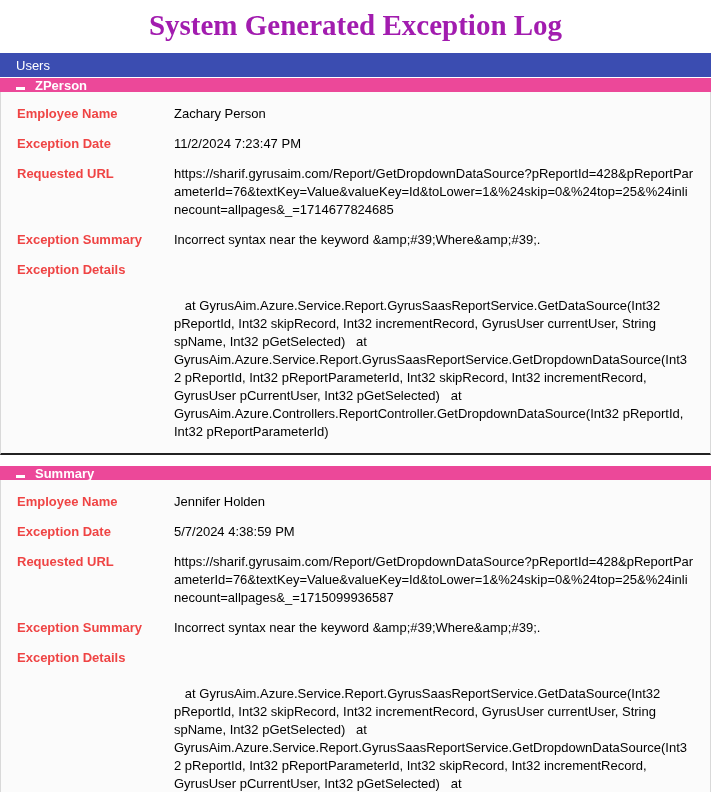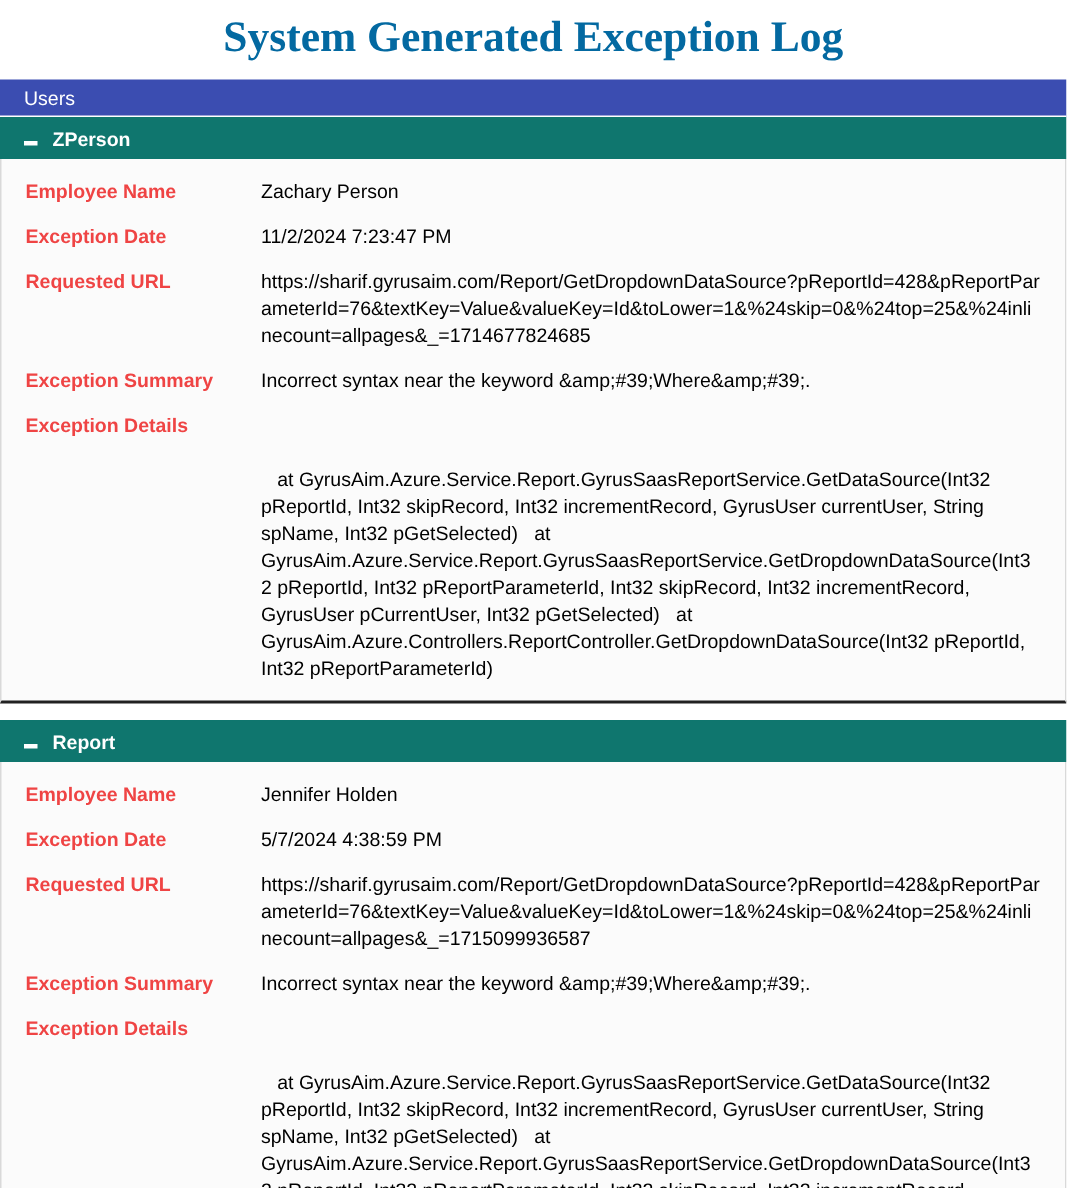--- a/index.html
+++ b/index.html
@@ -12,39 +12,39 @@
     font-family: "Liberation Sans", "DejaVu Sans", sans-serif;
   }
   .page-title {
     width: 440px;
     margin: 8px auto 10px auto;
     text-align: center;
     font-family: "Liberation Serif", "DejaVu Serif", serif;
     font-weight: 700;
     font-size: 29px;
     line-height: 35px;
-    color: #0369a1;
+    color: #a21caf;
   }
   .users-bar {
     width: 100%;
     height: 25px;
     background: #3b4db1;
     color: #ffffff;
     font-weight: 400;
     font-size: 13px;
     display: flex;
     align-items: center;
     padding-left: 16px;
     box-sizing: border-box;
     border-bottom: 1px solid #ffffff;
   }
   .section-header {
     width: 100%;
-    height: 28px;
-    background: #0f766e;
+    height: 14px;
+    background: #ec4899;
     color: #ffffff;
     font-weight: 700;
     font-size: 13px;
     display: flex;
     align-items: center;
     padding-left: 16px;
     box-sizing: border-box;
     cursor: pointer;
   }
   .collapse-icon {
@@ -134,21 +134,21 @@
       <div class="field-value details">   at GyrusAim.Azure.Service.Report.GyrusSaasReportService.GetDataSource(Int32 pReportId, Int32 skipRecord, Int32 incrementRecord, GyrusUser currentUser, String spName, Int32 pGetSelected)   at GyrusAim.Azure.Service.Report.GyrusSaasReportService.GetDropdownDataSource(Int32 pReportId, Int32 pReportParameterId, Int32 skipRecord, Int32 incrementRecord, GyrusUser pCurrentUser, Int32 pGetSelected)   at GyrusAim.Azure.Controllers.ReportController.GetDropdownDataSource(Int32 pReportId, Int32 pReportParameterId)</div>
     </div>
   </div>
 </div>
 
 <div class="section-gap"></div>
 
 <div>
   <div class="section-header">
     <span class="collapse-icon"></span>
-    <span>Report</span>
+    <span>Summary</span>
   </div>
   <div class="section-body no-bottom-border">
     <div class="row">
       <div class="field-label">Employee Name</div>
       <div class="field-value">Jennifer Holden</div>
     </div>
     <div class="row">
       <div class="field-label">Exception Date</div>
       <div class="field-value">5/7/2024 4:38:59 PM</div>
     </div>

